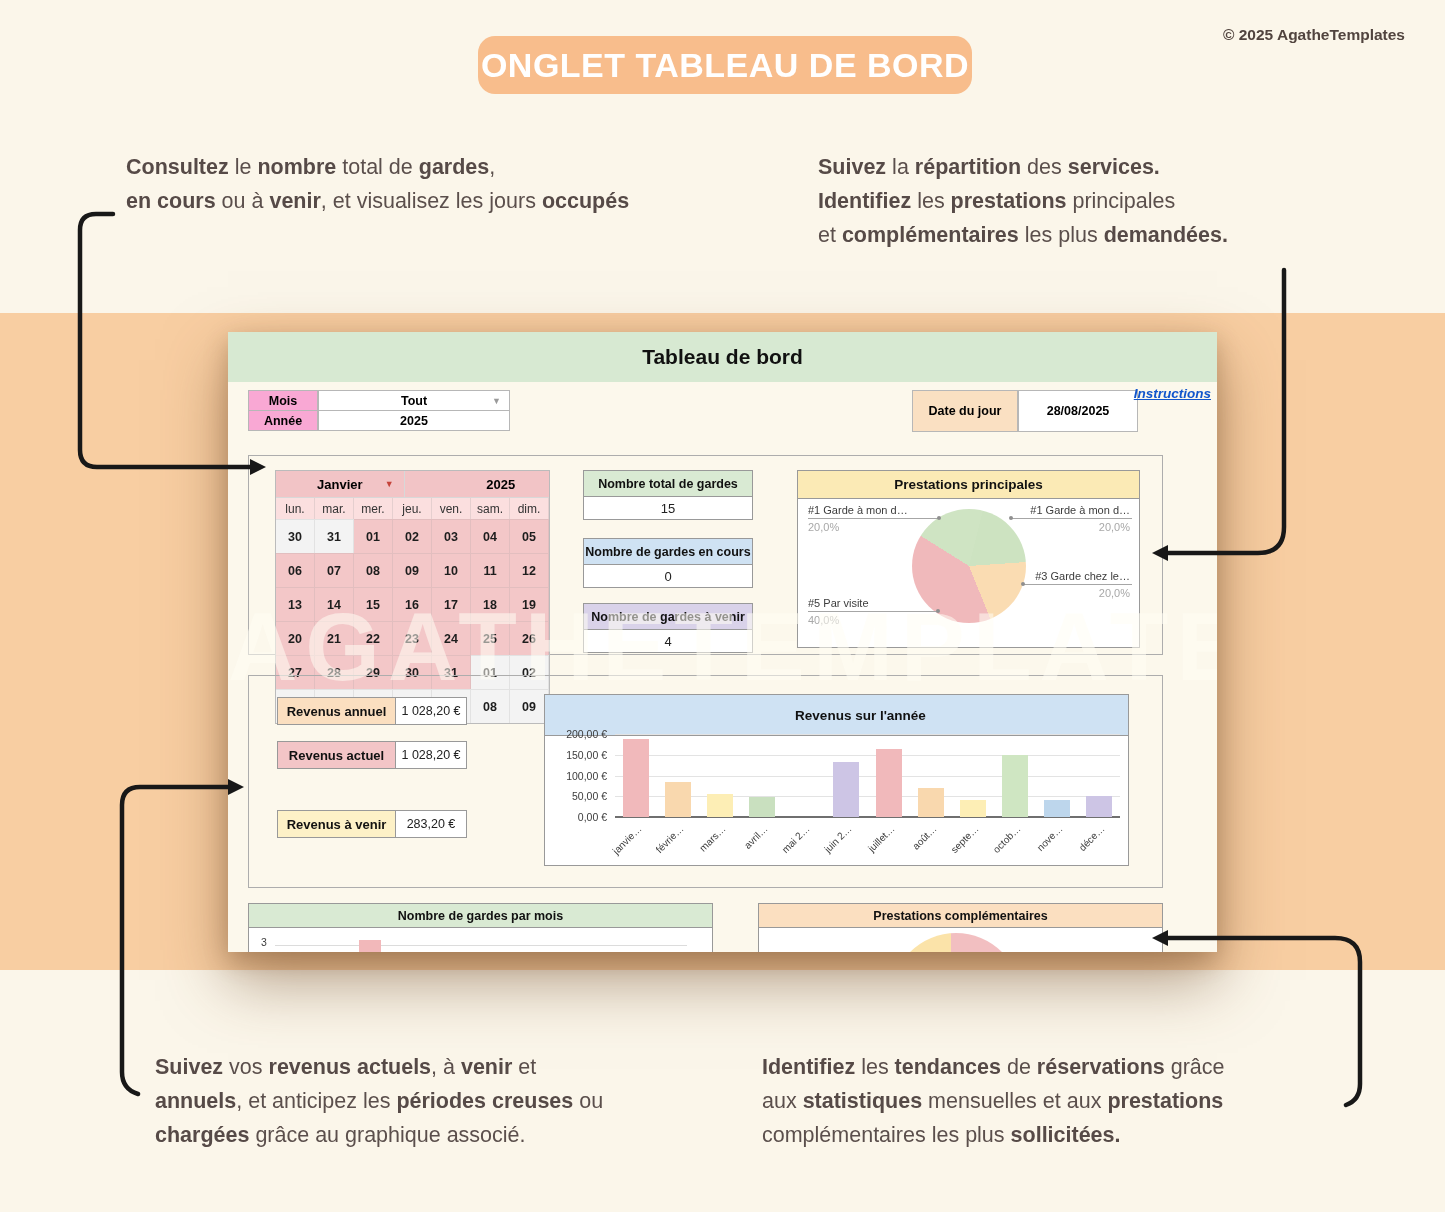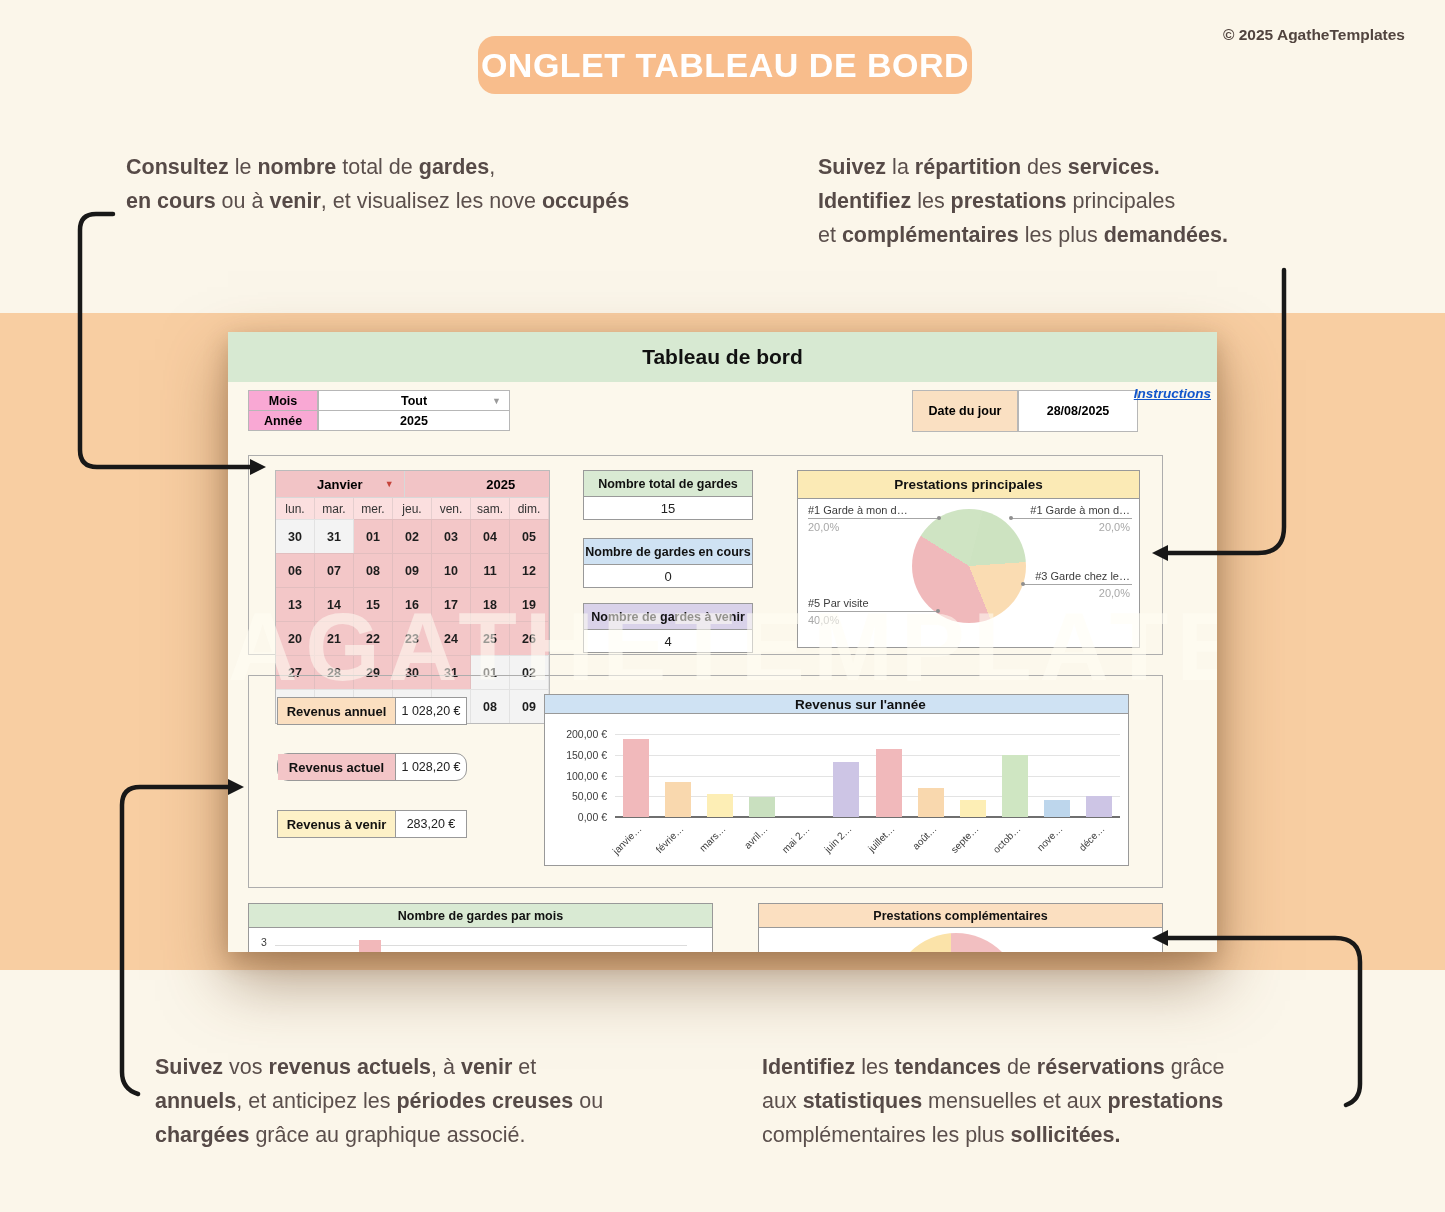--- a/index.html
+++ b/index.html
@@ -63,21 +63,21 @@
   .ppct{position:absolute;font-size:11px;color:#A8A8A8;white-space:nowrap;}
   .lead{position:absolute;height:1px;background:#A6A6A6;}
   .dot{position:absolute;width:4px;height:4px;border-radius:50%;background:#8f8f8f;}
   
   .revs{position:absolute;left:49px;top:365px;width:190px;height:150px;}
   .revbox{position:absolute;left:0;width:190px;height:28px;display:flex;border:1px solid #999;box-sizing:border-box;background:#fff;}
   .rev-l{width:118px;display:flex;align-items:center;justify-content:center;font-size:13px;font-weight:700;color:#111;border-right:1px solid #999;box-sizing:border-box;}
   .rev-v{flex:1;display:flex;align-items:center;justify-content:center;font-size:12.5px;color:#222;}
   
   .barpanel{position:absolute;left:316px;top:362px;width:585px;height:172px;border:1.5px solid #999;background:#fff;box-sizing:border-box;}
-  .barpanel .panel-h{background:#CFE2F3;height:19px;padding-left:48px;}
+  .barpanel .panel-h{background:#CFE2F3;height:41px;padding-left:48px;}
   .grid{position:absolute;height:1px;background:#E3E3E3;left:70px;width:505px;}
   .base{position:absolute;height:2px;background:#6f6f6f;left:70px;width:505px;top:121px;}
   .ytick{position:absolute;width:56px;text-align:right;font-size:10.5px;color:#3c3c3c;left:6px;}
   .bar{position:absolute;width:26px;}
   .xlab{position:absolute;width:86px;top:128px;text-align:right;font-size:10px;color:#3c3c3c;
         transform:rotate(-45deg);transform-origin:100% 0;white-space:nowrap;}
   
   .bpanel-h{position:absolute;height:25px;display:flex;align-items:center;justify-content:center;
             font-size:12.5px;font-weight:700;color:#111;border:1px solid #999;box-sizing:border-box;}
   .bpanel-body{position:absolute;background:#fff;border-left:1px solid #999;border-right:1px solid #999;box-sizing:border-box;overflow:hidden;}
@@ -95,21 +95,21 @@
 <div class="canvas">
   <div class="band"></div>
 
   <div class="pill">
     <span>ONGLET TABLEAU DE BORD</span>
   </div>
   <div class="copyright">© 2025 AgatheTemplates</div>
 
   <div class="para p-tl">
       <div><b>Consultez</b><span> le </span><b>nombre</b><span> total de </span><b>gardes</b><span>,</span></div>
-      <div><b>en cours</b><span> ou à </span><b>venir</b><span>, et visualisez les nove </span><b>occupés</b></div>
+      <div><b>en cours</b><span> ou à </span><b>venir</b><span>, et visualisez les jours </span><b>occupés</b></div>
     </div>
   <div class="para p-tr">
       <div><b>Suivez</b><span> la </span><b>répartition</b><span> des </span><b>services.</b></div>
       <div><b>Identifiez</b><span> les </span><b>prestations</b><span> principales</span></div>
       <div><span>et </span><b>complémentaires</b><span> les plus </span><b>demandées.</b></div>
     </div>
   <div class="para p-bl">
       <div><b>Suivez</b><span> vos </span><b>revenus actuels</b><span>, à </span><b>venir</b><span> et</span></div>
       <div><b>annuels</b><span>, et anticipez les </span><b>périodes creuses</b><span> ou</span></div>
       <div><b>chargées</b><span> grâce au graphique associé.</span></div>
@@ -243,21 +243,21 @@
       <div class="ppct" style="left:10px;top:143px;">40,0%</div>
     </div>
 
     <div class="sectionbox" style="left:20px;top:343px;width:915px;height:213px;"></div>
 
     <div class="revs" id="revenues">
         <div class="revbox" style="top: 0px;">
           <div class="rev-l" style="background: rgb(251, 223, 192);">Revenus annuel</div>
           <div class="rev-v">1 028,20 €</div>
         </div>
-        <div class="revbox" style="top: 56px; border-radius: 11px;">
+        <div class="revbox" style="top: 44px;">
           <div class="rev-l" style="background: rgb(243, 197, 199);">Revenus actuel</div>
           <div class="rev-v">1 028,20 €</div>
         </div>
         <div class="revbox" style="top: 113px;">
           <div class="rev-l" style="background: rgb(253, 241, 199);">Revenus à venir</div>
           <div class="rev-v">283,20 €</div>
         </div>
       </div>
 
     <div class="barpanel" id="barpanel">

